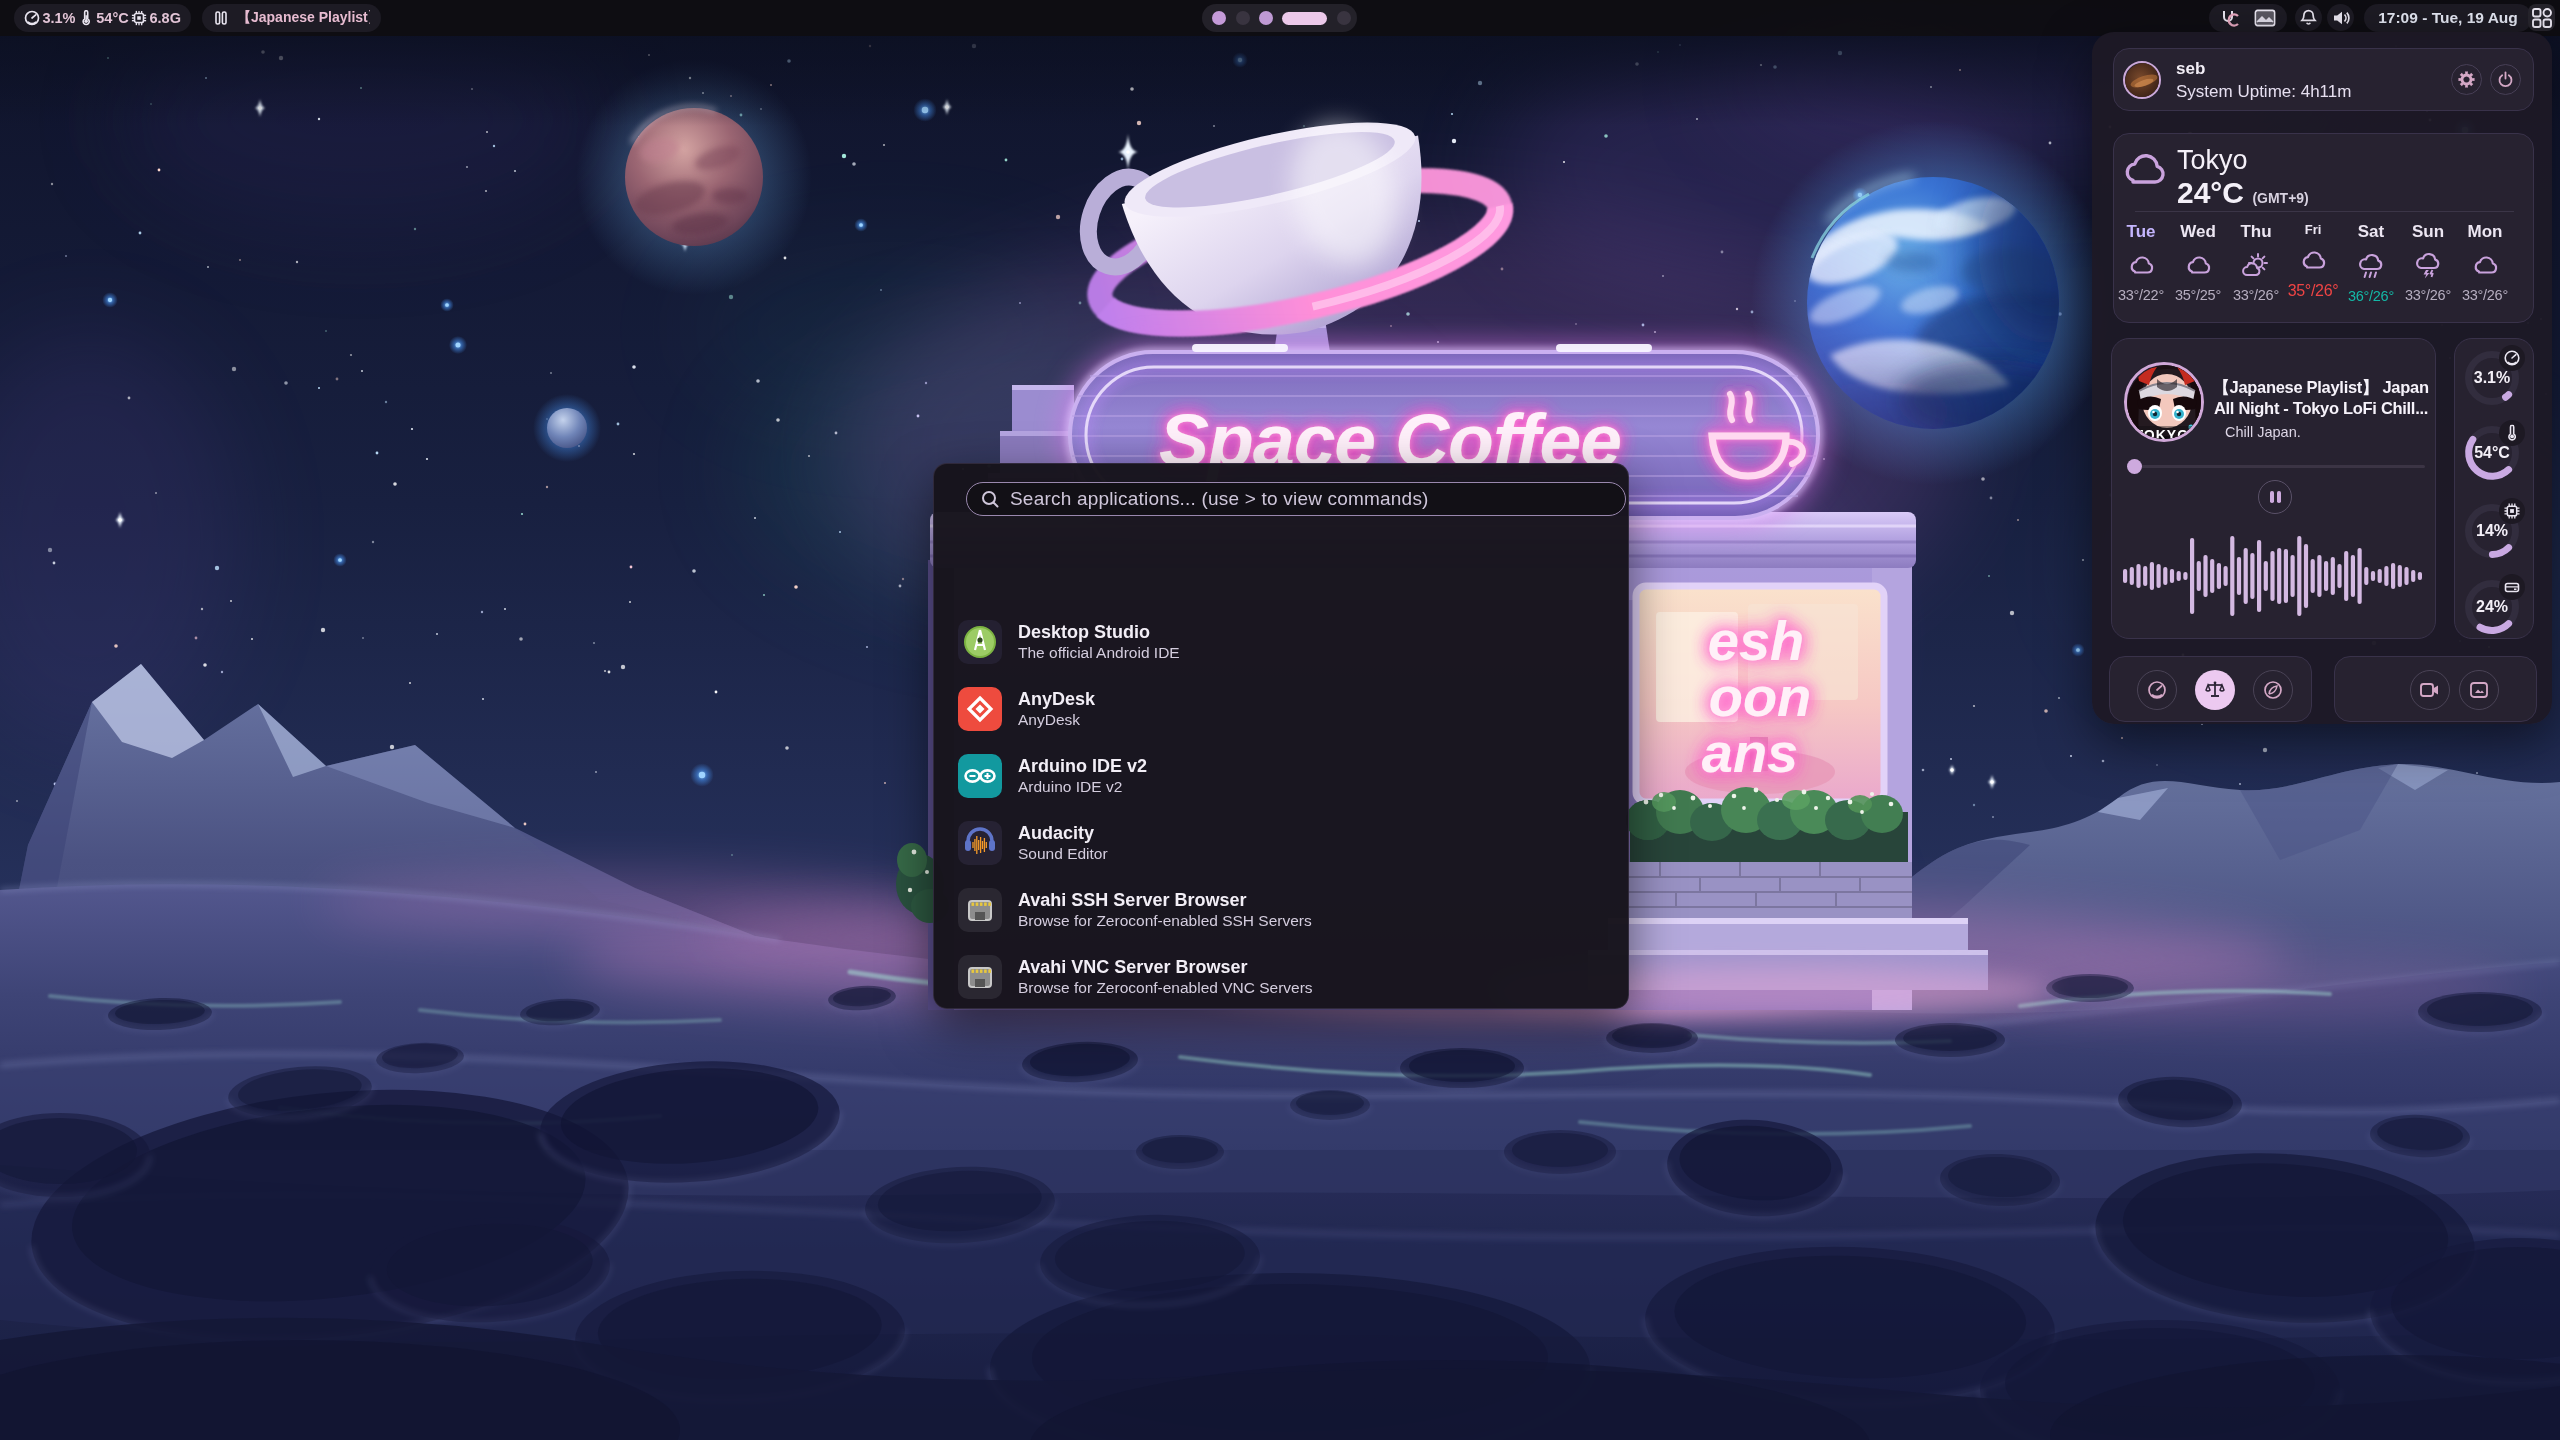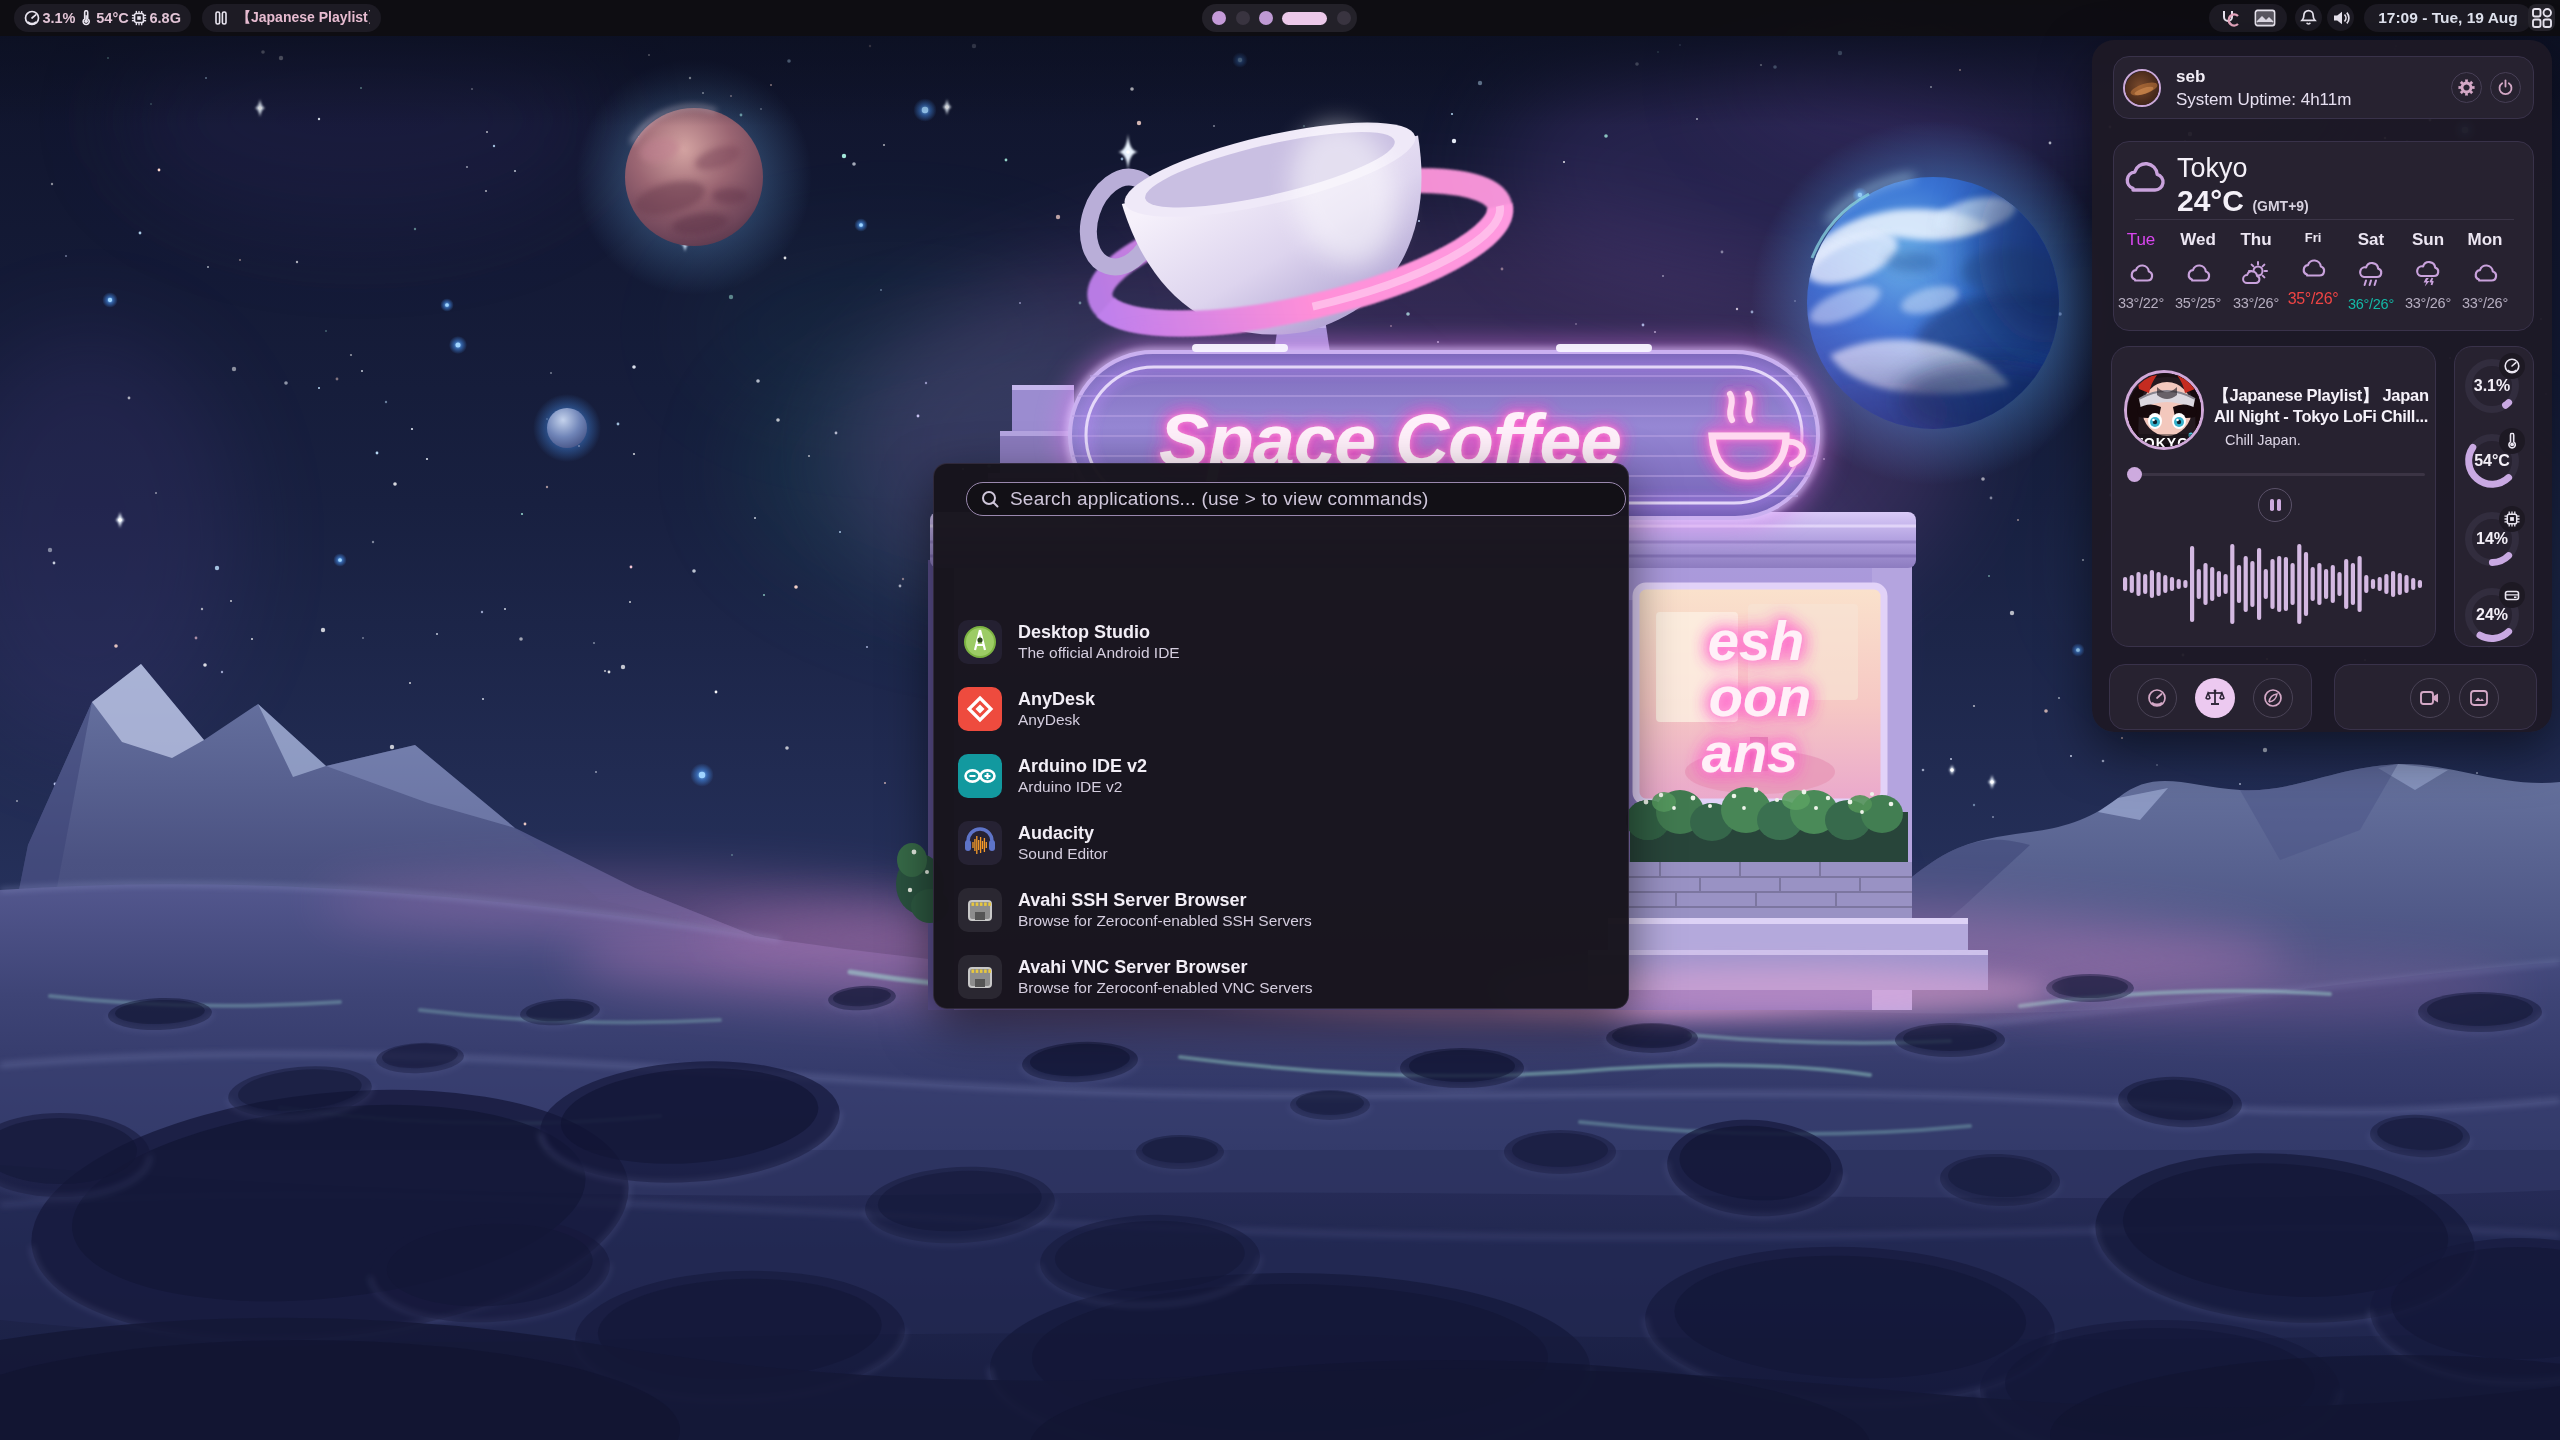--- a/index.html
+++ b/index.html
@@ -15,21 +15,21 @@
 #searchbox{position:absolute;left:32px;top:18px;width:660px;height:34px;border-radius:17px;
 border:1.5px solid #9a88ae;background:#121016;display:flex;align-items:center;padding:0 13px;gap:10px}
 #searchbox span{color:#cfc6da;font-size:19px;letter-spacing:0.2px}
 .item{position:absolute;left:14px;width:668px;height:64px;display:flex;align-items:center;gap:16px;padding:0 10px}
 .item .appic{width:44px;height:44px;border-radius:10px;flex:0 0 44px}
 .item .tt{font-size:18px;font-weight:bold;color:#f2eef6;line-height:1.25}
 .item .st{font-size:15.5px;color:#d4cdde;line-height:1.3}
 .item.sel{background:#c3a7d6;border-radius:12px}
 .item.sel .tt,.item.sel .st{color:#251f2d}
 
-#sidebar{position:absolute;left:2092px;top:40px;width:460px;height:692px;border-radius:22px;
+#sidebar{position:absolute;left:2092px;top:32px;width:460px;height:692px;border-radius:22px;
 background:rgba(29,25,37,0.96);box-shadow:0 18px 50px rgba(0,0,0,0.5)}
 .card{position:absolute;background:#272230;border:1px solid #39324a;border-radius:16px}
 </style></head><body>
 <svg id="wall" width="2560" height="1440" viewBox="0 0 2560 1440" xmlns="http://www.w3.org/2000/svg">
 <defs>
 <linearGradient id="sky" x1="0" y1="0" x2="0" y2="1">
 <stop offset="0" stop-color="#0f132a"></stop>
         <stop offset="0.35" stop-color="#182040"></stop>
 <stop offset="0.62" stop-color="#25305a"></stop>
         <stop offset="0.8" stop-color="#303b68"></stop>
@@ -1275,21 +1275,21 @@
       </div>
  </div>
  <div class="card" style="left:21px;top:101px;width:421px;height:190px">
    <svg style="position:absolute;left:6px;top:15px" width="48" height="42" viewBox="0 0 48 42">
         <path d="M13,33 h22 a8,8 0 0 0 2.2,-15.7 a11.5,11.5 0 0 0 -22.5,-2.3 a8.4,8.4 0 0 0 -1.7,16.3 Z" fill="none" stroke="#c9a2dc" stroke-width="3.4" stroke-linejoin="round"></path>
       </svg>
    <div style="position:absolute;left:63px;top:11px;font-size:27px;font-weight:normal;color:#f4f0f8">Tokyo</div>
    <div style="position:absolute;left:63px;top:42px;font-size:30px;font-weight:bold;color:#f4f0f8">24°C <span style="font-size:14px;font-weight:bold;color:#d8d2e0">(GMT+9)</span></div>
    <div style="position:absolute;left:21px;top:77px;width:379px;height:1px;background:#3b3547"></div>
    <div style="position:absolute;left:1px;top:88px;width:52px;text-align:center">
-<div style="font-size:17px;font-weight:normal;color:#d946ef">Tue</div>
+<div style="font-size:17px;font-weight:bold;color:#c4b5fd">Tue</div>
 <div style="margin-top:9px;height:30px"><svg width="30" height="30" viewBox="0 0 30 30">
             <path d="M9,21.5 h12.5 a4.6,4.6 0 0 0 1.3,-9 a6.6,6.6 0 0 0 -12.9,-1.3 a4.8,4.8 0 0 0 -0.9,9.3 Z" fill="none" stroke="#c9a2dc" stroke-width="2.2" stroke-linejoin="round"></path>
           </svg></div>
 <div style="margin-top:6px;font-size:14.5px;color:#b6aec0;letter-spacing:-0.3px">33°/22°</div>
       </div>
       <div style="position:absolute;left:58px;top:88px;width:52px;text-align:center">
 <div style="font-size:17px;font-weight:bold;color:#ece6f2">Wed</div>
 <div style="margin-top:9px;height:30px"><svg width="30" height="30" viewBox="0 0 30 30">
             <path d="M9,21.5 h12.5 a4.6,4.6 0 0 0 1.3,-9 a6.6,6.6 0 0 0 -12.9,-1.3 a4.8,4.8 0 0 0 -0.9,9.3 Z" fill="none" stroke="#c9a2dc" stroke-width="2.2" stroke-linejoin="round"></path>
           </svg></div>

